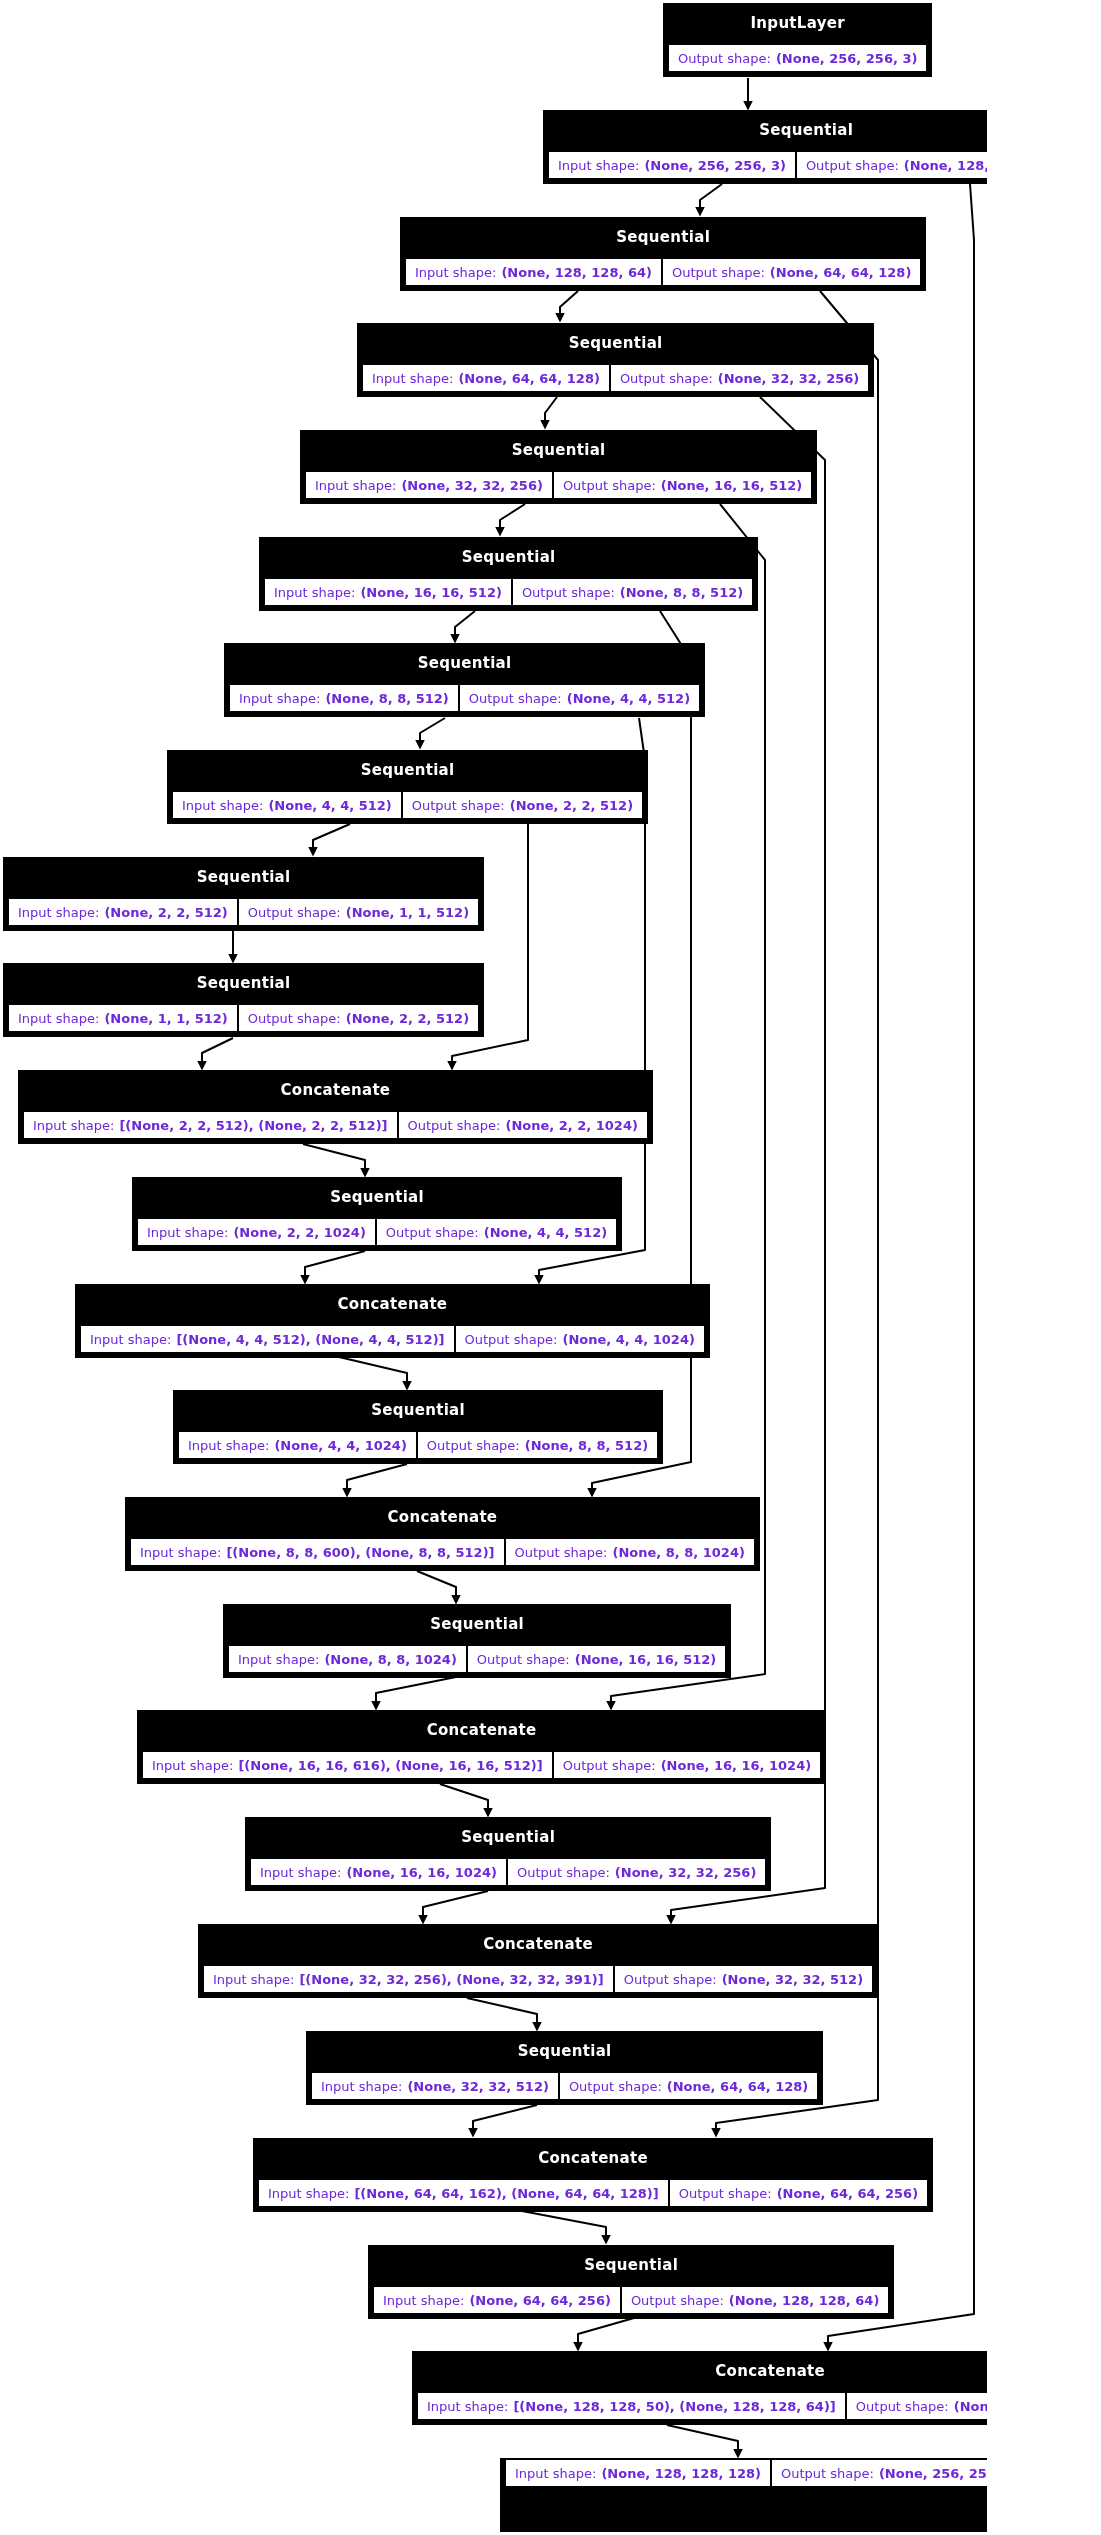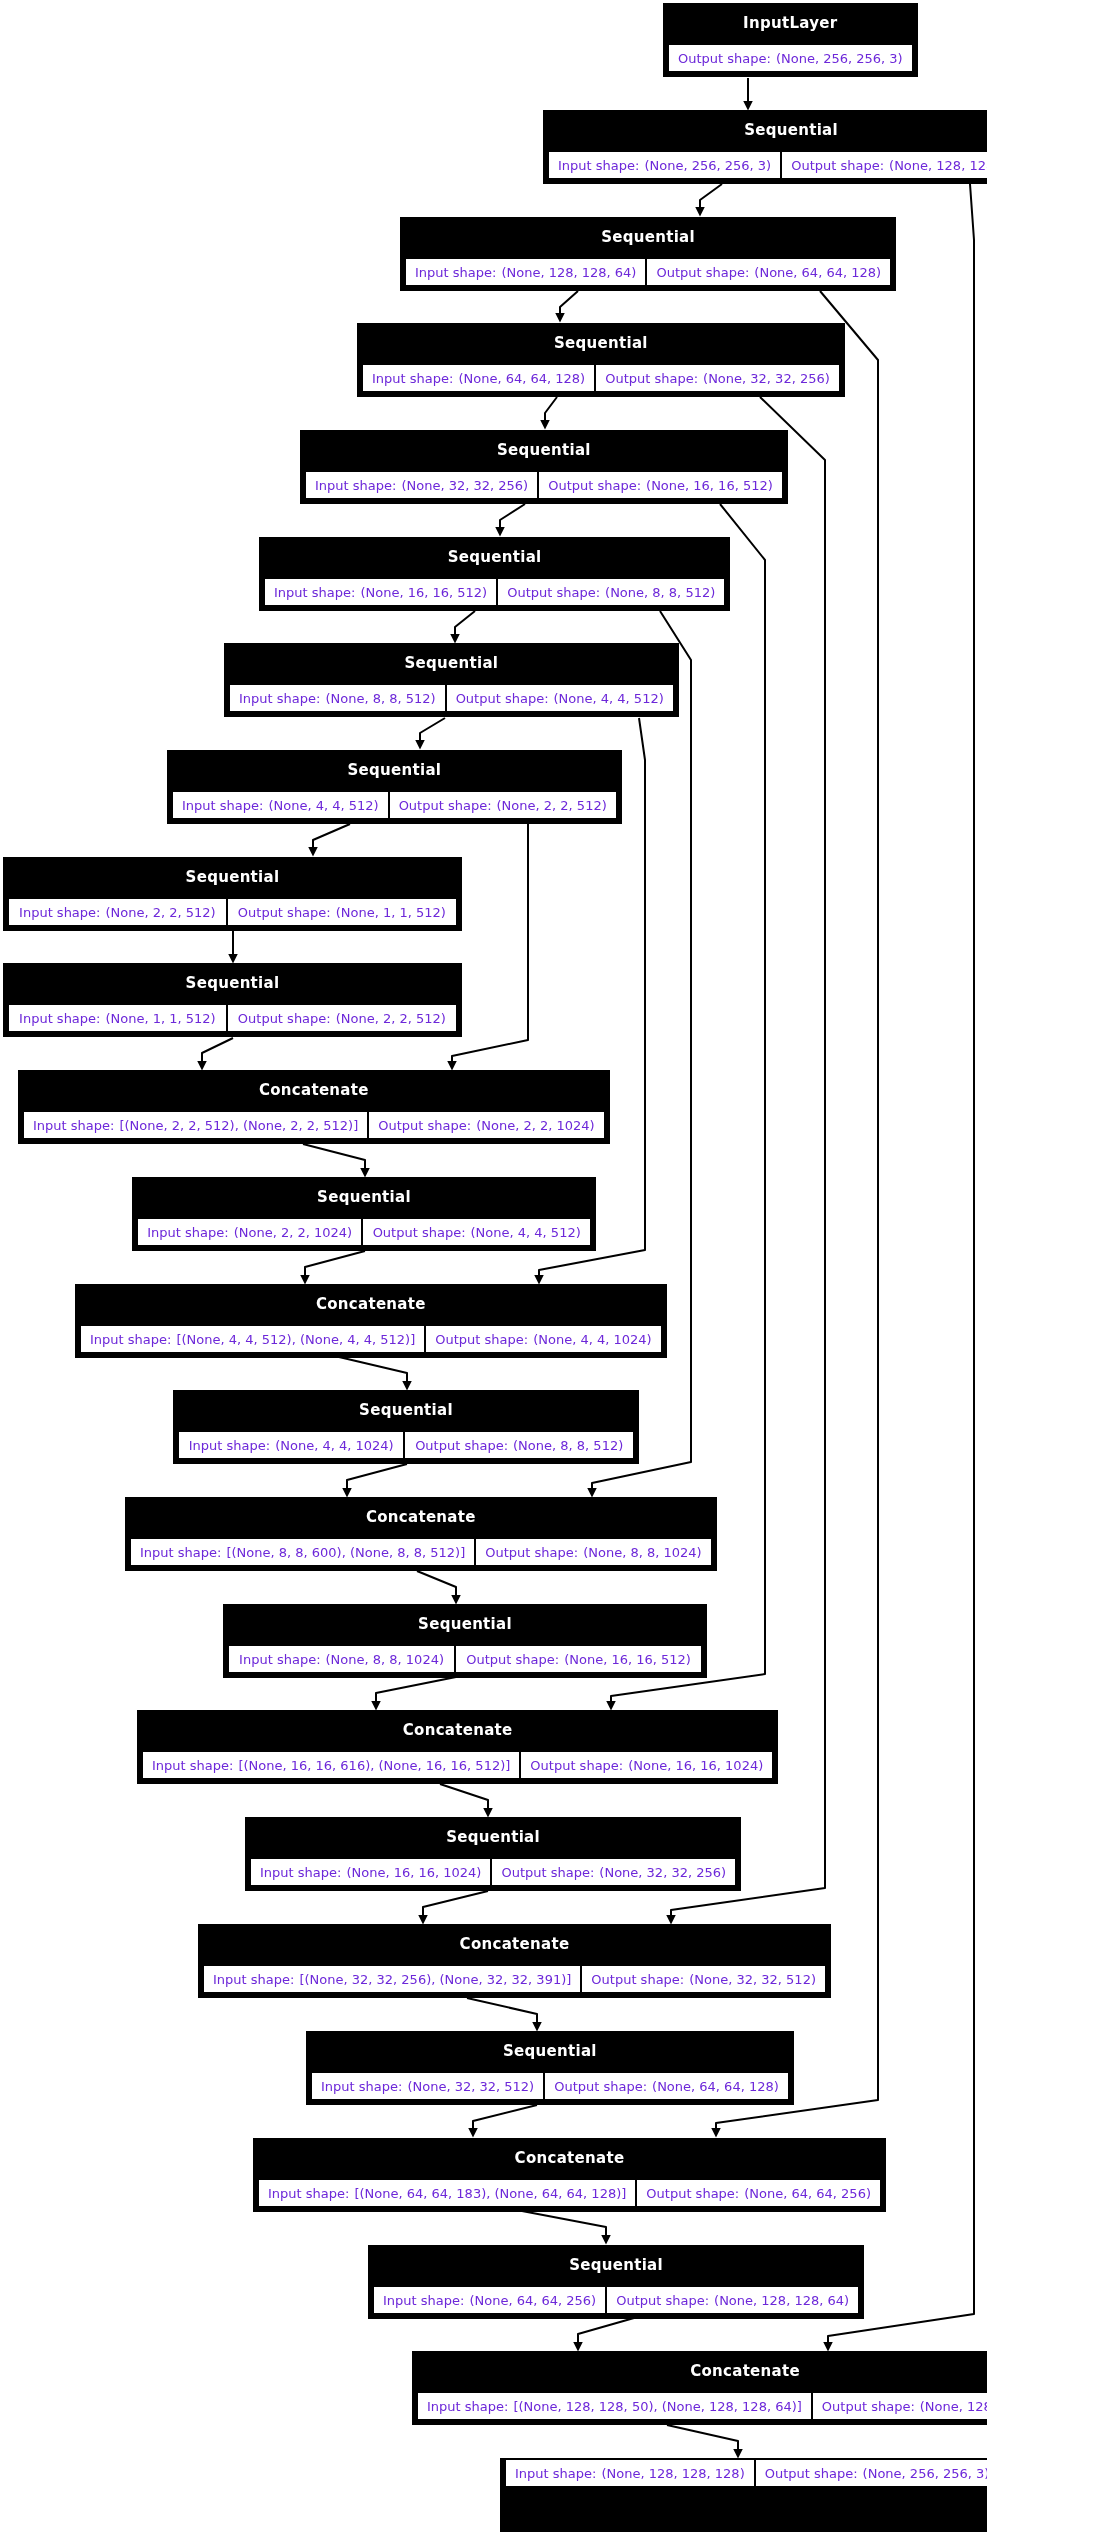--- a/index.html
+++ b/index.html
@@ -53,21 +53,21 @@
     align-items: center;
     justify-content: center;
     white-space: nowrap;
     padding: 0 9px;
     font-size: 13px;
     color: #6d28d9;
     height: 30px;
   }
   .shape-cell + .shape-cell { margin-left: -2px; }
   .shape-label { font-weight: normal; }
-  .shape-value { font-weight: normal; margin-left: 5px; }
+  .shape-value { font-weight: bold; margin-left: 5px; }
 </style>
 </head>
 <body>
 
 <div id="canvas">
   <svg id="edges" xmlns="http://www.w3.org/2000/svg" width="1101" height="2535" viewBox="0 0 1101 2535">
     <defs>
       <marker id="arrow" markerWidth="10" markerHeight="12" refX="7.5" refY="5" orient="auto" markerUnits="userSpaceOnUse">
         <path d="M0,0 L10,5 L0,10 z" fill="#000000"></path>
       </marker>
@@ -402,21 +402,21 @@
           </div>
         </div>
       </div>
       <div class="node" style="left: 253px; top: 2138px; min-width: 494px;">
         <div class="node-header">
           <span class="node-title">Concatenate</span>
         </div>
         <div class="shape-row">
           <div class="shape-cell">
             <span class="shape-label">Input shape:</span>
-            <span class="shape-value">[(None, 64, 64, 183), (None, 64, 64, 128)]</span>
+            <span class="shape-value">[(None, 64, 64, 162), (None, 64, 64, 128)]</span>
           </div>
           <div class="shape-cell">
             <span class="shape-label">Output shape:</span>
             <span class="shape-value">(None, 64, 64, 256)</span>
           </div>
         </div>
       </div>
       <div class="node" style="left: 368px; top: 2245px; min-width: 485px;">
         <div class="node-header">
           <span class="node-title">Sequential</span>

